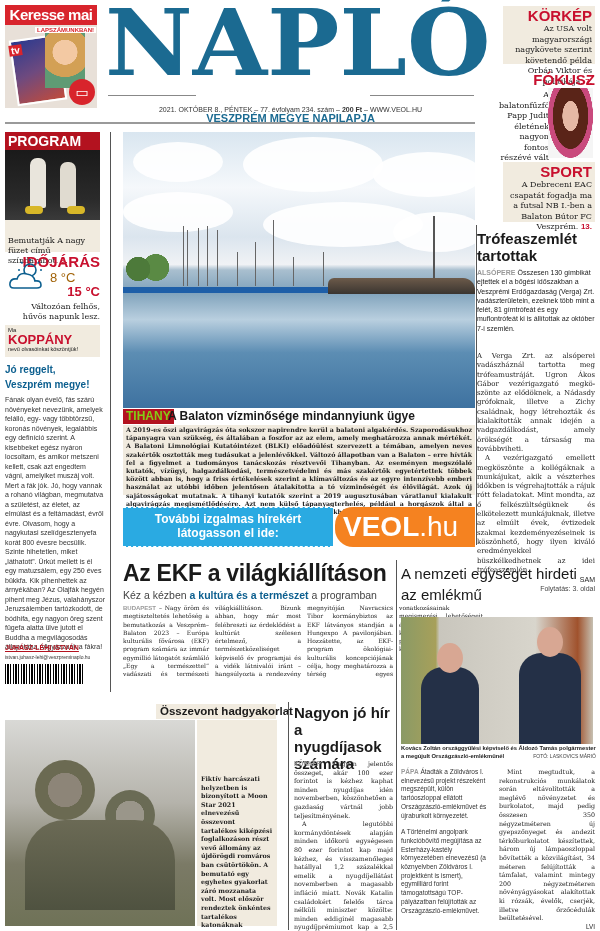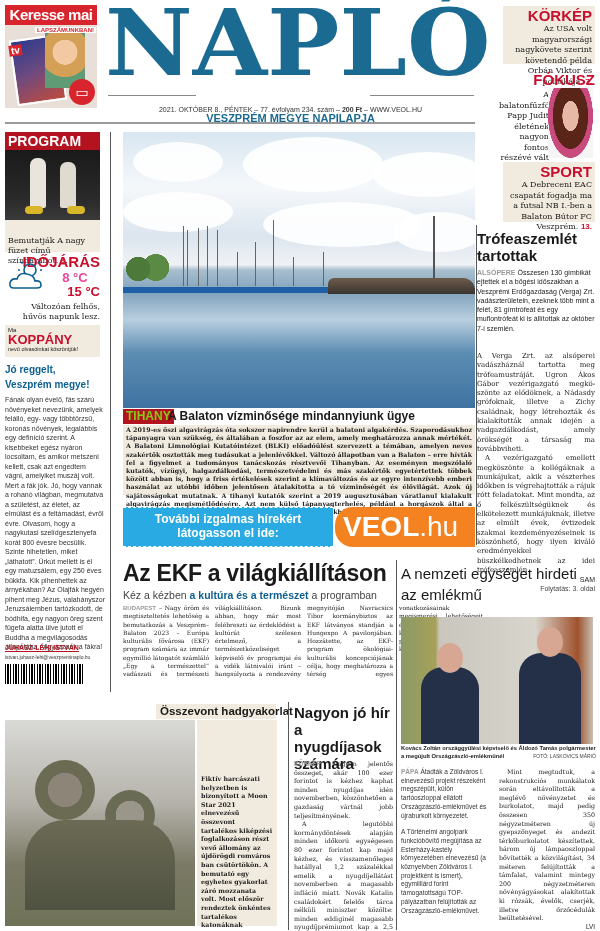--- a/index.html
+++ b/index.html
@@ -51,21 +51,21 @@
   #program-title { background: #b3121f; color: #fff; font-family: "Liberation Sans", sans-serif; font-weight: bold; font-size: 14px; padding: 2px 3px; height: 18px; line-height: 15px; }
   #program-photo { width: 95px; height: 70px; background: linear-gradient(180deg,#1a1a1a 0%,#2a2a2a 70%,#3a3a3a 100%); position: relative; overflow: hidden; }
   #program-photo .p1 { position: absolute; left: 25px; top: 8px; width: 16px; height: 50px; background: #e9e5dc; border-radius: 7px 7px 2px 2px; }
   #program-photo .p2 { position: absolute; left: 55px; top: 12px; width: 16px; height: 46px; background: #e0dbd0; border-radius: 7px 7px 2px 2px; }
   #program-photo .b1 { position: absolute; left: 20px; top: 56px; width: 18px; height: 8px; background: #d8b728; border-radius: 4px; }
   #program-photo .b2 { position: absolute; left: 62px; top: 56px; width: 18px; height: 8px; background: #d8b728; border-radius: 4px; }
   #program-text { background: #f1ebdf; font-size: 8px; line-height: 10px; padding: 16px 3px; height: 28px; }
 
   #weather-title { left: 5px; top: 254px; width: 95px; }
   #weather-icon { left: 8px; top: 258px; width: 40px; height: 34px; }
-  #temp-low { left: 50px; top: 270px; width: 50px; text-align: center; font-family: "Liberation Sans", sans-serif; font-weight: bold; font-size: 13px; color: #ec4899; }
+  #temp-low { left: 50px; top: 270px; width: 50px; text-align: left; font-family: "Liberation Sans", sans-serif; font-weight: normal; font-size: 13px; color: #a16207; }
   #temp-high { left: 50px; top: 284px; width: 50px; text-align: right; font-family: "Liberation Sans", sans-serif; font-weight: bold; font-size: 13px; color: #c8102e; }
   #weather-text { left: 5px; top: 302px; width: 95px; text-align: right; font-size: 8px; line-height: 10px; }
   #nameday { left: 5px; top: 325px; width: 95px; height: 32px; padding: 2px 3px; }
   #nameday .ma { font-family: "Liberation Sans", sans-serif; font-size: 6px; }
   #nameday .name { font-family: "Liberation Sans", sans-serif; font-weight: bold; font-size: 13px; line-height: 13px; color: #c8102e; }
   #nameday .greet { font-family: "Liberation Sans", sans-serif; font-size: 5.5px; }
 
   #editorial-title { left: 5px; top: 362px; width: 100px; font-family: "Liberation Sans", sans-serif; font-weight: bold; font-size: 10px; line-height: 15px; color: #0c5f8f; }
   #editorial-body { left: 5px; top: 395px; width: 100px; font-family: "Liberation Sans", sans-serif; font-size: 7px; line-height: 9.5px; color: #333; }
   #editorial-author { left: 5px; top: 644px; width: 100px; font-family: "Liberation Sans", sans-serif; font-weight: bold; font-size: 7px; color: #b3121f; text-decoration: underline; }

